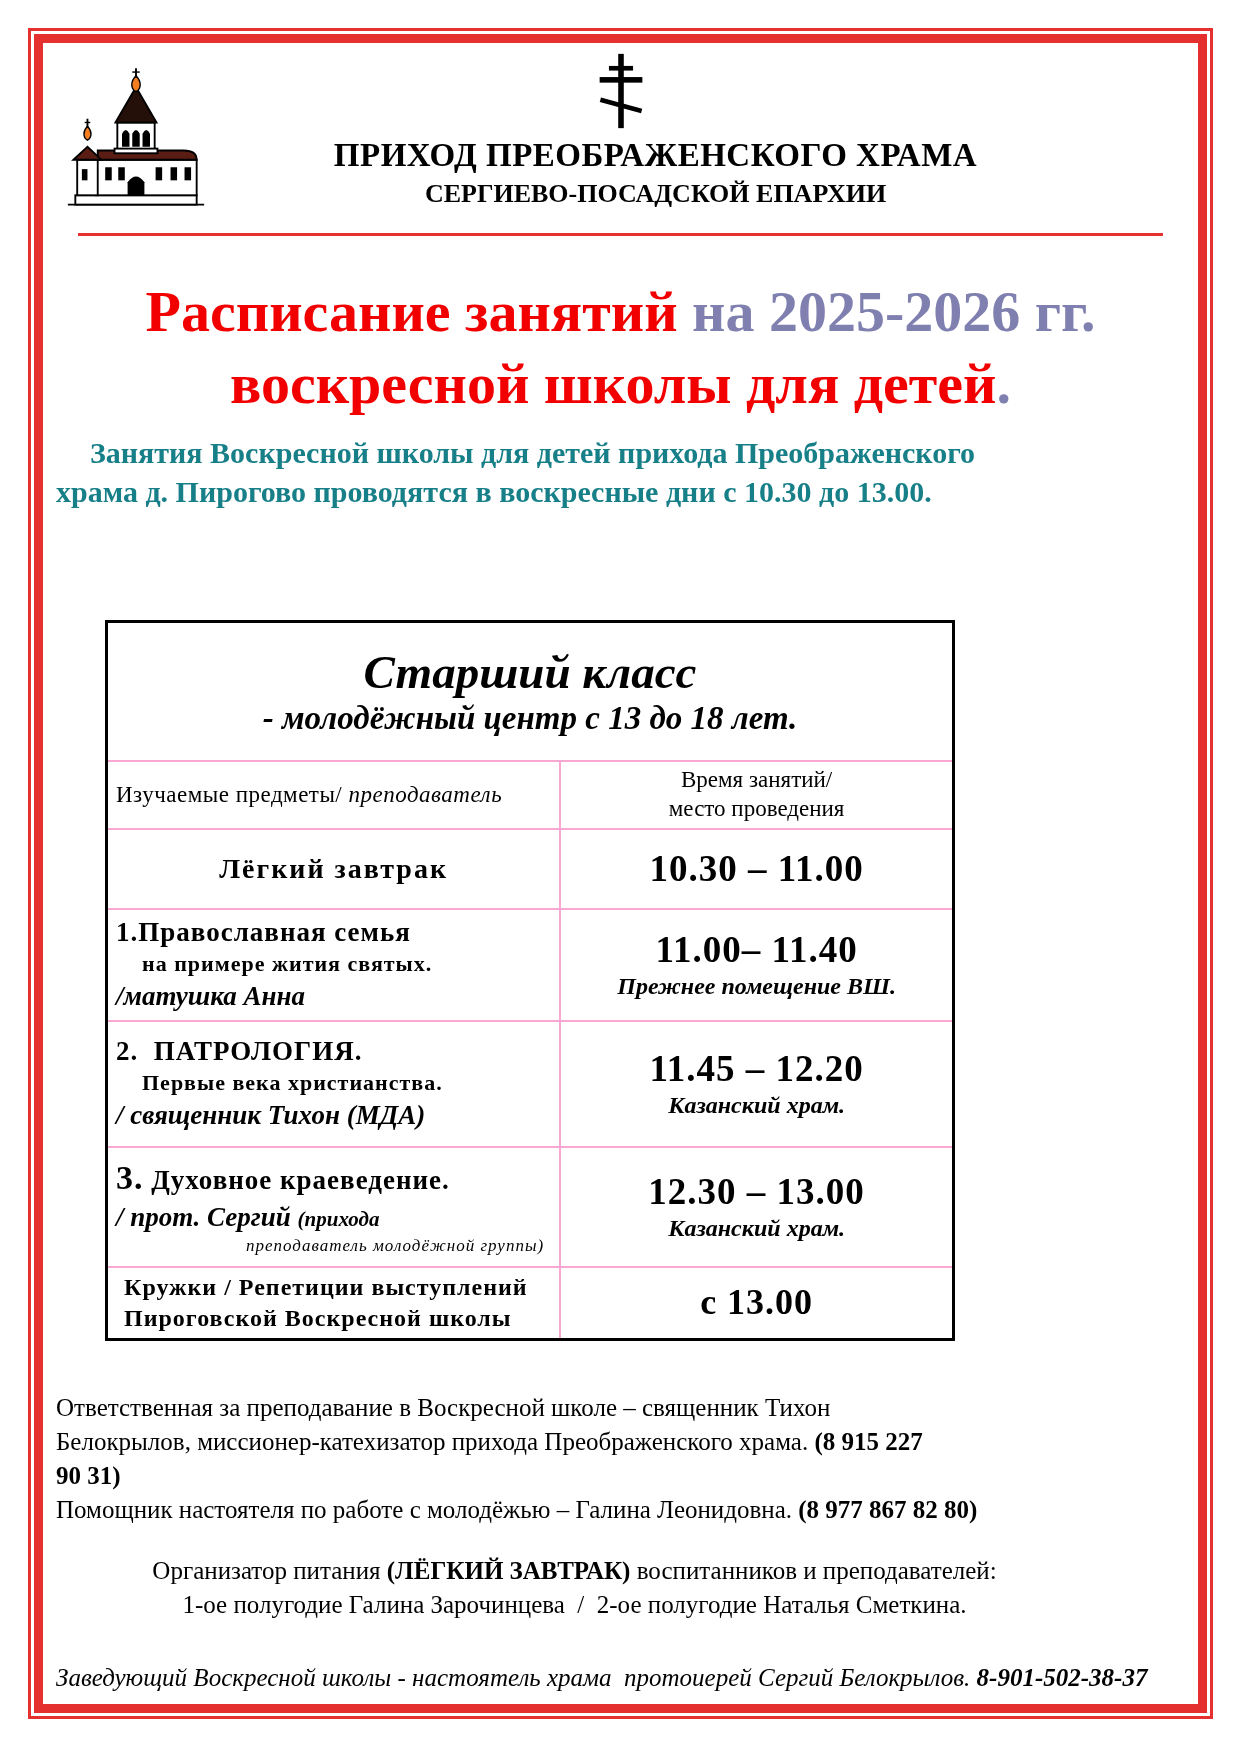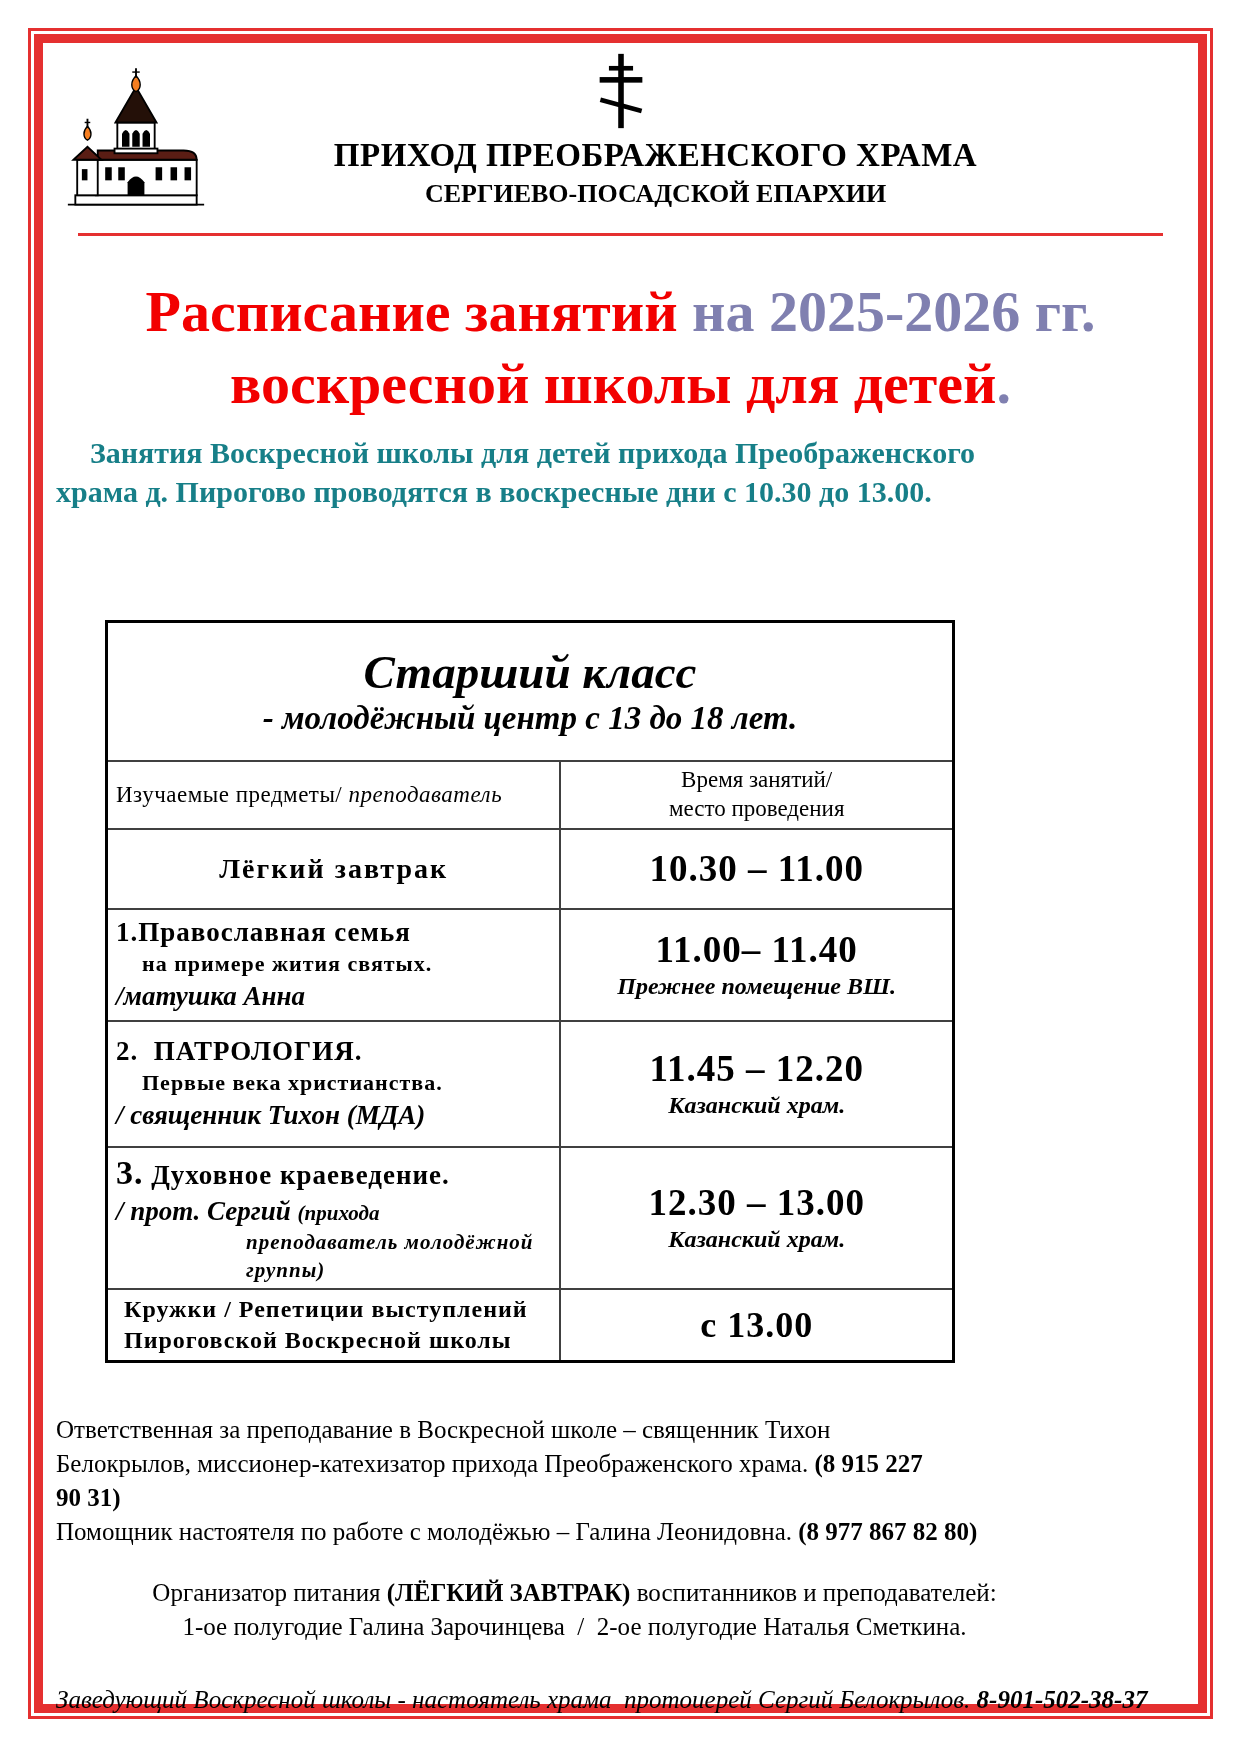--- a/index.html
+++ b/index.html
@@ -42,41 +42,41 @@
   
   .intro{
     margin:12px 0 0 8px; width:920px; color:var(--teal);
     font-weight:bold; font-size:30px; line-height:1.32; text-indent:34px;
   }
   
   table.schedule{
     margin:108px 0 0 57px; width:850px;
     border-collapse:collapse; border:3px solid #000;
   }
-  table.schedule td{ border:2px solid #404040; vertical-align:middle; padding:4px 8px;}
+  table.schedule td{ border:2px solid #f9a8d4; vertical-align:middle; padding:4px 8px;}
   td.c1{ width:455px;}
   td.c2{ width:395px; text-align:center;}
   .t-title-cell{ text-align:center; height:140px;}
   .t-title-main{ font-size:47px; font-weight:bold; font-style:italic; line-height:1.15;}
   .t-title-sub{ font-size:33px; font-weight:bold; font-style:italic; line-height:1.2;}
   .t-colhead{ height:62px; font-size:23px;}
   .t-colhead .c1{ letter-spacing:0.5px;}
   .t-colhead .it{ font-style:italic;}
   .t-colhead .c2{ line-height:1.25;}
   .row-breakfast{ height:80px;border-radius:25px;}
   .row-breakfast .c1{ text-align:center; font-weight:bold; font-size:28px; letter-spacing:2px;}
   .time{ font-weight:bold; font-size:37px; letter-spacing:1px; line-height:1.15;}
   .place{ font-weight:bold; font-style:italic; font-size:24px; line-height:1.25;}
   .row-r1{ height:112px;} .row-r2{ height:126px;} .row-r3{ height:120px;} .row-r4{ height:62px;}
   .subj-title{ font-weight:bold; font-size:27px; line-height:1.25; letter-spacing:1px;}
   .subj-detail{ font-weight:bold; font-size:22px; padding-left:26px; letter-spacing:1px; line-height:1.3;}
   .subj-teacher{ font-weight:bold; font-style:italic; font-size:27px; line-height:1.3;}
   .r3-num{ font-size:34px; font-weight:bold;}
   .r3-note{ font-size:21px; font-weight:bold; font-style:italic;}
-  .r3-note2{ display:block; padding-left:130px; font-size:21px; font-weight:bold; font-style:italic; letter-spacing:1px;}
+  .r3-note2{ display:block; padding-left:130px; font-size:17px; font-weight:normal; font-style:italic; letter-spacing:1px;}
   .row-r4 .c1 div{ font-weight:bold; font-size:24px; letter-spacing:1px; line-height:1.3; padding-left:8px;}
   .row-r4 .time{ font-size:36px;}
   .ws{ white-space:pre-wrap;}
   
   .footer{ padding:0 40px 0 8px; font-size:25px;}
   .fp1{ margin-top:50px; width:880px; line-height:1.35;}
   .fp2{ line-height:1.35;}
   .fp b{ font-weight:bold;}
   .fp3{ margin-top:28px; text-align:center; line-height:1.35; padding-right:60px;}
   .fp4{ margin-top:42px; font-style:italic; font-size:25px;}

